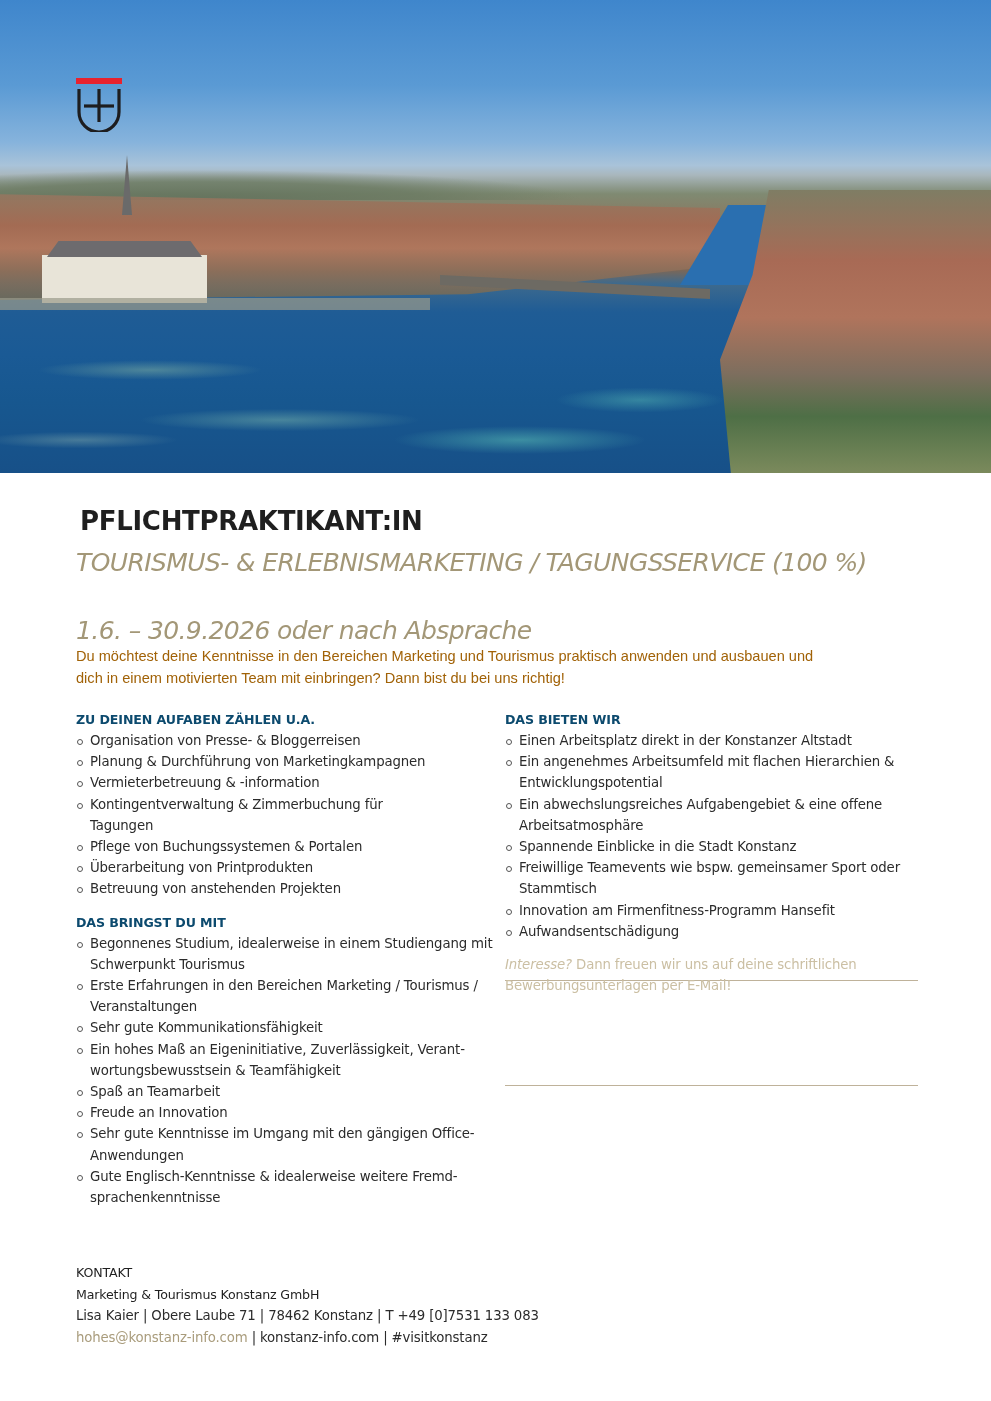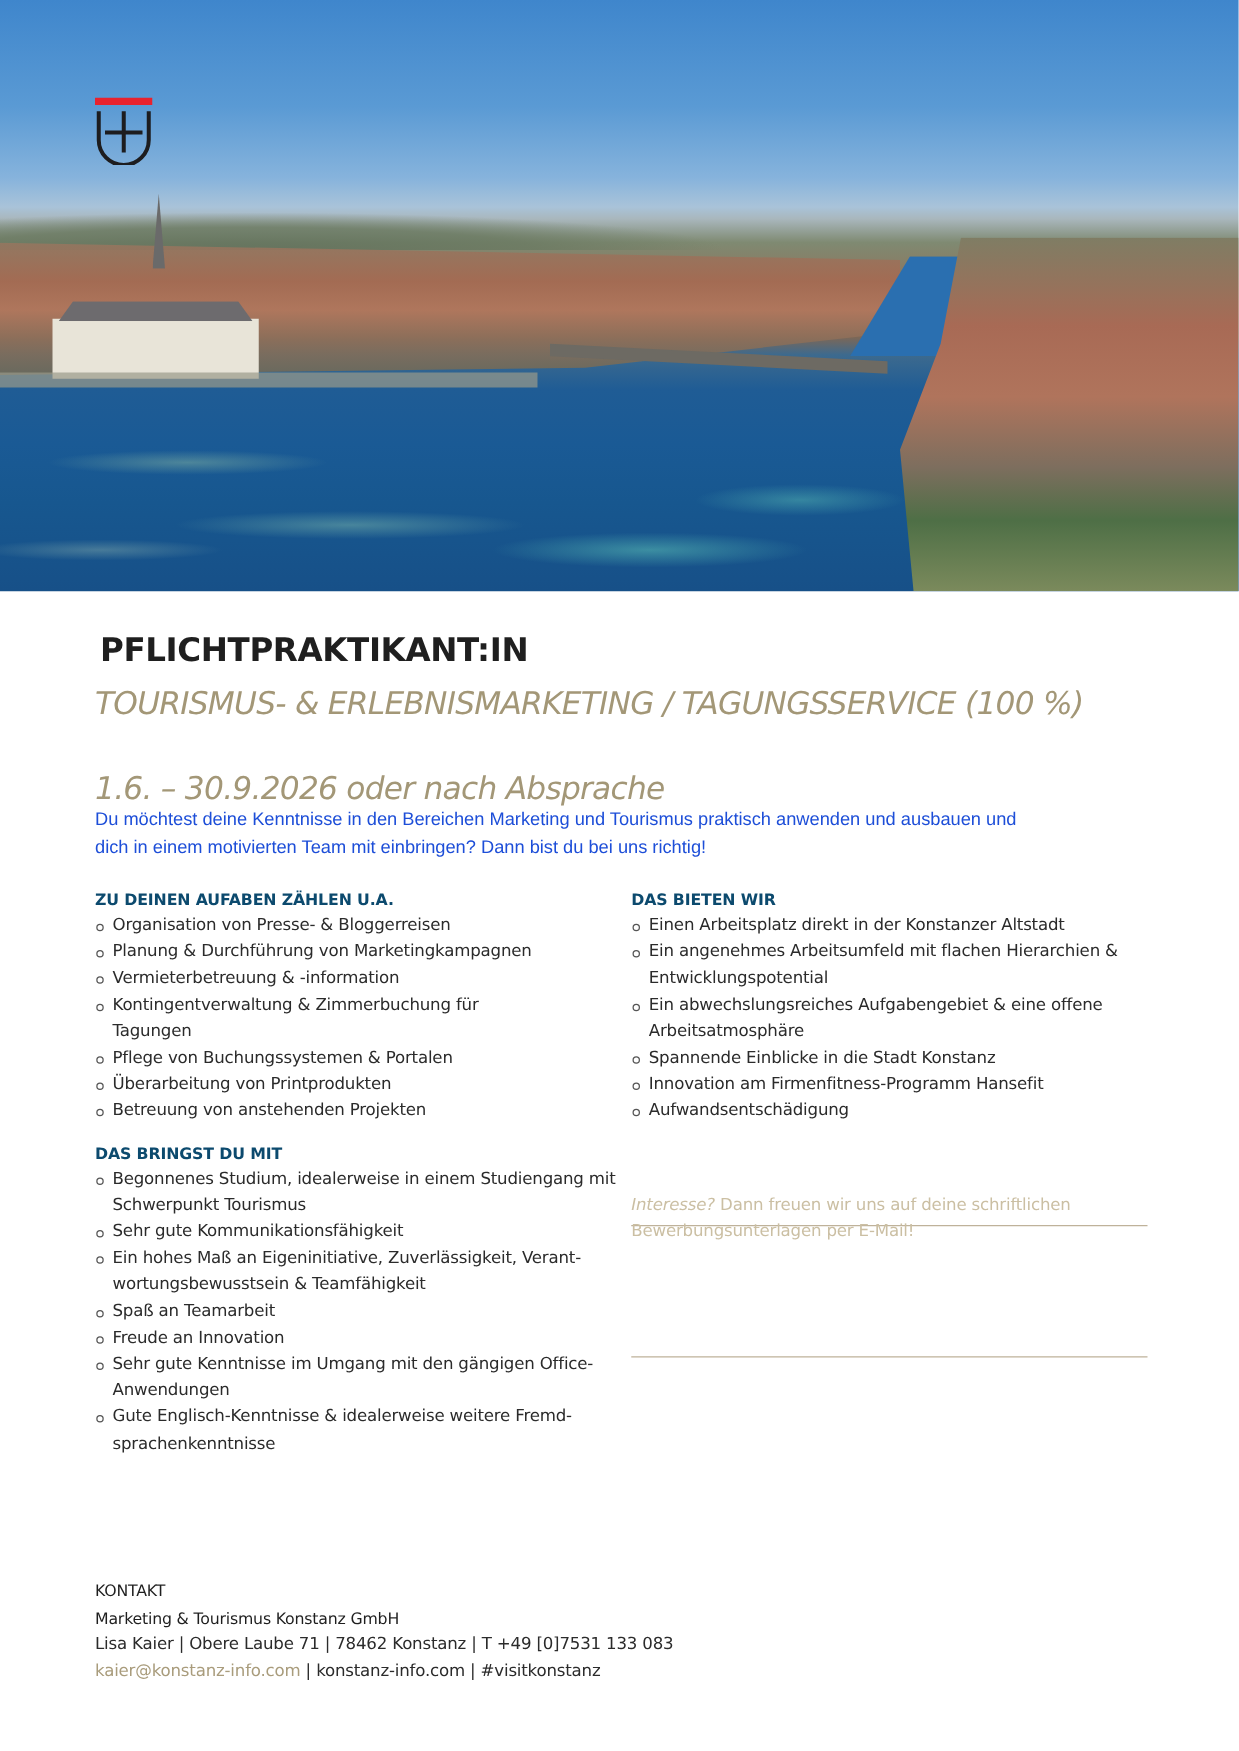--- a/index.html
+++ b/index.html
@@ -32,21 +32,21 @@
   .hero .spire { position:absolute; left:122px; top:155px; width:10px; height:60px; background:#6a6a6a; clip-path: polygon(50% 0, 100% 100%, 0 100%); }
 
   .logo { position: absolute; left: 76px; top: 78px; display:flex; align-items:flex-start; }
   .logo-mark { width: 46px; height: 54px; position: relative; margin-right: 12px; }
   .logo-title { font-family: "Liberation Sans", sans-serif; font-weight: 700; color: #1d1d1f; font-size: 21px; line-height: 22px; letter-spacing: -0.2px; margin-top: -1px; }
 
   .title { position:absolute; left:80px; top:506px; font-size: 26px; font-weight: 700; color:#1f1f1f; letter-spacing: -0.3px; font-family: "DejaVu Sans", sans-serif; }
   .subtitle { position:absolute; left:76px; top:548px; font-size: 25px; font-style: italic; color:#a39777; font-family:"DejaVu Sans", sans-serif; letter-spacing: -0.6px; font-weight: 300; white-space: nowrap; }
   .dates { position:absolute; left:76px; top:616px; font-size: 25px; font-style: italic; color:#a39777; font-family:"DejaVu Sans", sans-serif; letter-spacing: -0.6px; white-space: nowrap; }
 
-  .intro { position:absolute; left:76px; top:645px; width: 800px; font-family: "Liberation Sans", sans-serif; font-size: 14.6px; line-height: 22px; color:#1d4ed8; }
+  .intro { position:absolute; left:76px; top:645px; width: 800px; font-family: "Liberation Sans", sans-serif; font-size: 14.6px; line-height: 22px; color:#a16207; }
 
   .col { position:absolute; font-family: "DejaVu Sans", sans-serif; font-size: 13.3px; line-height: 21.2px; color:#2b2b2b; }
   .col-left { left:76px; top:709px; width: 410px; }
   .col-right { left:505px; top:709px; width: 415px; }
   .sec-head { font-weight: 700; font-size: 12.6px; color:#0c4a6e; letter-spacing: -0.1px; line-height: 21px; }
   .sec-head.mt { margin-top: 12px; }
   ul.list { list-style: none; }
   ul.list li { position: relative; padding-left: 14px; letter-spacing: -0.15px; }
   ul.list li::before { content: ""; position:absolute; left:1px; top: 9px; width: 4px; height: 4px; border: 1px solid #555; border-radius: 50%; }
 
@@ -101,45 +101,47 @@
     <li>Vermieterbetreuung &amp; -information</li>
     <li style="width:340px">Kontingentverwaltung &amp; Zimmerbuchung für Tagungen</li>
     <li>Pflege von Buchungssystemen &amp; Portalen</li>
     <li>Überarbeitung von Printprodukten</li>
     <li>Betreuung von anstehenden Projekten</li>
   </ul>
 
   <div class="sec-head mt">DAS BRINGST DU MIT</div>
   <ul class="list">
     <li style="width:418px">Begonnenes Studium, idealerweise in einem Studiengang mit Schwerpunkt Tourismus</li>
+    <li style="width:418px">Erste Erfahrungen in den Bereichen Marketing / Tourismus / Veranstaltungen</li>
     <li>Sehr gute Kommunikationsfähigkeit</li>
     <li style="width:418px">Ein hohes Maß an Eigeninitiative, Zuverlässigkeit, Verant­wortungsbewusstsein &amp; Teamfähigkeit</li>
     <li>Spaß an Teamarbeit</li>
     <li>Freude an Innovation</li>
     <li style="width:400px">Sehr gute Kenntnisse im Umgang mit den gängigen Office-Anwendungen</li>
     <li style="width:418px">Gute Englisch-Kenntnisse &amp; idealerweise weitere Fremd­sprachenkenntnisse</li>
   </ul>
 </div>
 
 <div class="col col-right">
   <div class="sec-head">DAS BIETEN WIR</div>
   <ul class="list">
     <li>Einen Arbeitsplatz direkt in der Konstanzer Altstadt</li>
     <li>Ein angenehmes Arbeitsumfeld mit flachen Hierarchien &amp; Entwicklungspotential</li>
     <li>Ein abwechslungsreiches Aufgabengebiet &amp; eine offene Arbeitsatmosphäre</li>
     <li>Spannende Einblicke in die Stadt Konstanz</li>
+    <li>Freiwillige Teamevents wie bspw. gemeinsamer Sport oder Stammtisch</li>
     <li>Innovation am Firmenfitness-Programm Hansefit</li>
     <li>Aufwandsentschädigung</li>
   </ul>
 </div>
 
 <div class="rule" style="top:980px"></div>
 <div class="interest">
   <em>Interesse?</em><span> Dann freuen wir uns auf deine schriftlichen Bewerbungsunterlagen per E-Mail!</span>
 </div>
 <div class="rule" style="top:1085px"></div>
 
 <div class="contact">
   <div class="b">KONTAKT</div>
   <div class="b">Marketing &amp; Tourismus Konstanz GmbH</div>
   <div>Lisa Kaier | Obere Laube 71 | 78462 Konstanz | T +49 [0]7531 133 083</div>
-  <div><a class="email">kaier@konstanz-info.com</a><span> | konstanz-info.com | #visitkonstanz</span></div>
+  <div><a class="email">hohes@konstanz-info.com</a><span> | konstanz-info.com | #visitkonstanz</span></div>
 </div>
 
 </body></html>

